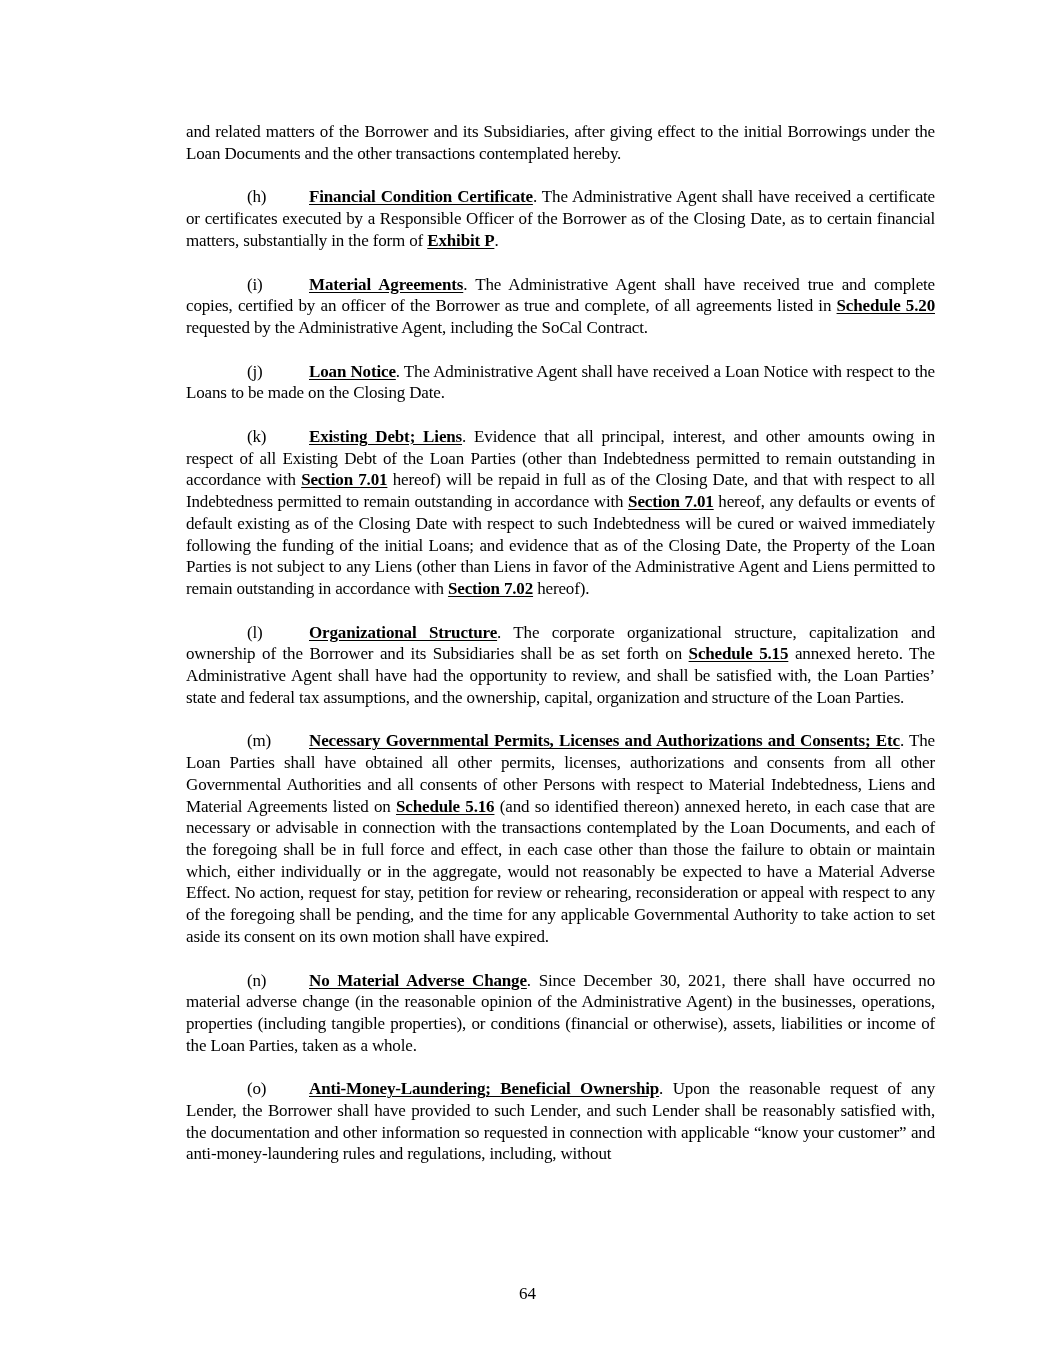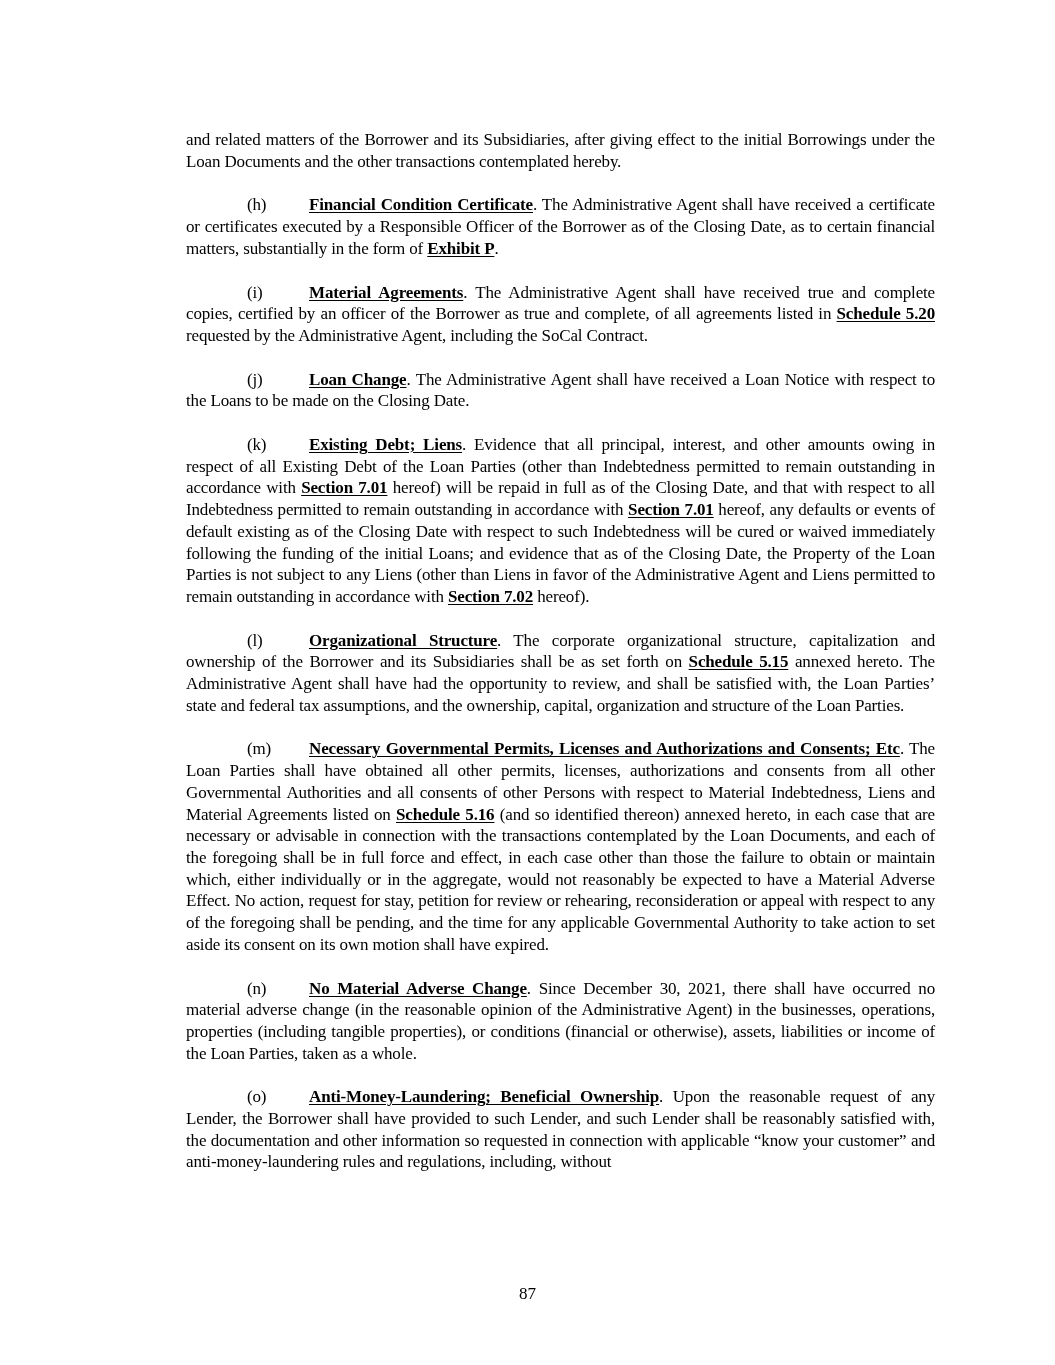--- a/index.html
+++ b/index.html
@@ -19,21 +19,21 @@
     line-height: 21.7px;
     letter-spacing: -0.15px;
   }
   .doc-body {
     position: absolute;
     left: 186px;
     top: 121px;
     width: 749px;
   }
   .para {
-    margin: 8px 0 22px 0;
+    margin: 0 0 22px 0;
     text-align: justify;
   }
   .para.numbered {
     text-indent: 61px;
   }
   .para-label {
     display: inline-block;
     width: 62px;
     text-indent: 0;
   }
@@ -52,21 +52,21 @@
   }
 </style>
 </head>
 <body>
 
 <div class="page">
   <div class="doc-body">
       <p class="para"><span class="seg">and related matters of the Borrower and its Subsidiaries, after giving effect to the initial Borrowings under the Loan Documents and the other transactions contemplated hereby.</span></p>
       <p class="para numbered"><span class="para-label">(h)</span><span class="seg underlined">Financial Condition Certificate</span><span class="seg">. The Administrative Agent shall have received a certificate or certificates executed by a Responsible Officer of the Borrower as of the Closing Date, as to certain financial matters, substantially in the form of </span><span class="seg underlined">Exhibit P</span><span class="seg">.</span></p>
       <p class="para numbered"><span class="para-label">(i)</span><span class="seg underlined">Material Agreements</span><span class="seg">. The Administrative Agent shall have received true and complete copies, certified by an officer of the Borrower as true and complete, of all agreements listed in </span><span class="seg underlined">Schedule 5.20</span><span class="seg"> requested by the Administrative Agent, including the SoCal Contract.</span></p>
-      <p class="para numbered"><span class="para-label">(j)</span><span class="seg underlined">Loan Change</span><span class="seg">. The Administrative Agent shall have received a Loan Notice with respect to the Loans to be made on the Closing Date.</span></p>
+      <p class="para numbered"><span class="para-label">(j)</span><span class="seg underlined">Loan Notice</span><span class="seg">. The Administrative Agent shall have received a Loan Notice with respect to the Loans to be made on the Closing Date.</span></p>
       <p class="para numbered"><span class="para-label">(k)</span><span class="seg underlined">Existing Debt; Liens</span><span class="seg">.  Evidence that all principal, interest, and other amounts owing in respect of all Existing Debt of the Loan Parties (other than Indebtedness permitted to remain outstanding in accordance with </span><span class="seg underlined">Section 7.01</span><span class="seg"> hereof) will be repaid in full as of the Closing Date, and that with respect to all Indebtedness permitted to remain outstanding in accordance with </span><span class="seg underlined">Section 7.01</span><span class="seg"> hereof, any defaults or events of default existing as of the Closing Date with respect to such Indebtedness will be cured or waived immediately following the funding of the initial Loans; and evidence that as of the Closing Date, the Property of the Loan Parties is not subject to any Liens (other than Liens in favor of the Administrative Agent and Liens permitted to remain outstanding in accordance with </span><span class="seg underlined">Section 7.02</span><span class="seg"> hereof).</span></p>
       <p class="para numbered"><span class="para-label">(l)</span><span class="seg underlined">Organizational Structure</span><span class="seg">.  The corporate organizational structure, capitalization and ownership of the Borrower and its Subsidiaries shall be as set forth on </span><span class="seg underlined">Schedule 5.15</span><span class="seg"> annexed hereto.  The Administrative Agent shall have had the opportunity to review, and shall be satisfied with, the Loan Parties’ state and federal tax assumptions, and the ownership, capital, organization and structure of the Loan Parties.</span></p>
       <p class="para numbered"><span class="para-label">(m)</span><span class="seg underlined">Necessary Governmental Permits, Licenses and Authorizations and Consents; Etc</span><span class="seg">. The Loan Parties shall have obtained all other permits, licenses, authorizations and consents from all other Governmental Authorities and all consents of other Persons with respect to Material Indebtedness, Liens and Material Agreements listed on </span><span class="seg underlined">Schedule 5.16</span><span class="seg"> (and so identified thereon) annexed hereto, in each case that are necessary or advisable in connection with the transactions contemplated by the Loan Documents, and each of the foregoing shall be in full force and effect, in each case other than those the failure to obtain or maintain which, either individually or in the aggregate, would not reasonably be expected to have a Material Adverse Effect.  No action, request for stay, petition for review or rehearing, reconsideration or appeal with respect to any of the foregoing shall be pending, and the time for any applicable Governmental Authority to take action to set aside its consent on its own motion shall have expired.</span></p>
       <p class="para numbered"><span class="para-label">(n)</span><span class="seg underlined">No Material Adverse Change</span><span class="seg">.  Since December 30, 2021, there shall have occurred no material adverse change (in the reasonable opinion of the Administrative Agent) in the businesses, operations, properties (including tangible properties), or conditions (financial or otherwise), assets, liabilities or income of the Loan Parties, taken as a whole.</span></p>
       <p class="para numbered"><span class="para-label">(o)</span><span class="seg underlined">Anti-Money-Laundering; Beneficial Ownership</span><span class="seg">. Upon the reasonable request of any Lender, the Borrower shall have provided to such Lender, and such Lender shall be reasonably satisfied with, the documentation and other information so requested in connection with applicable “know your customer” and anti-money-laundering rules and regulations, including, without</span></p>
     </div>
-  <div class="page-number">87</div>
+  <div class="page-number">64</div>
 </div>
 
 </body></html>

